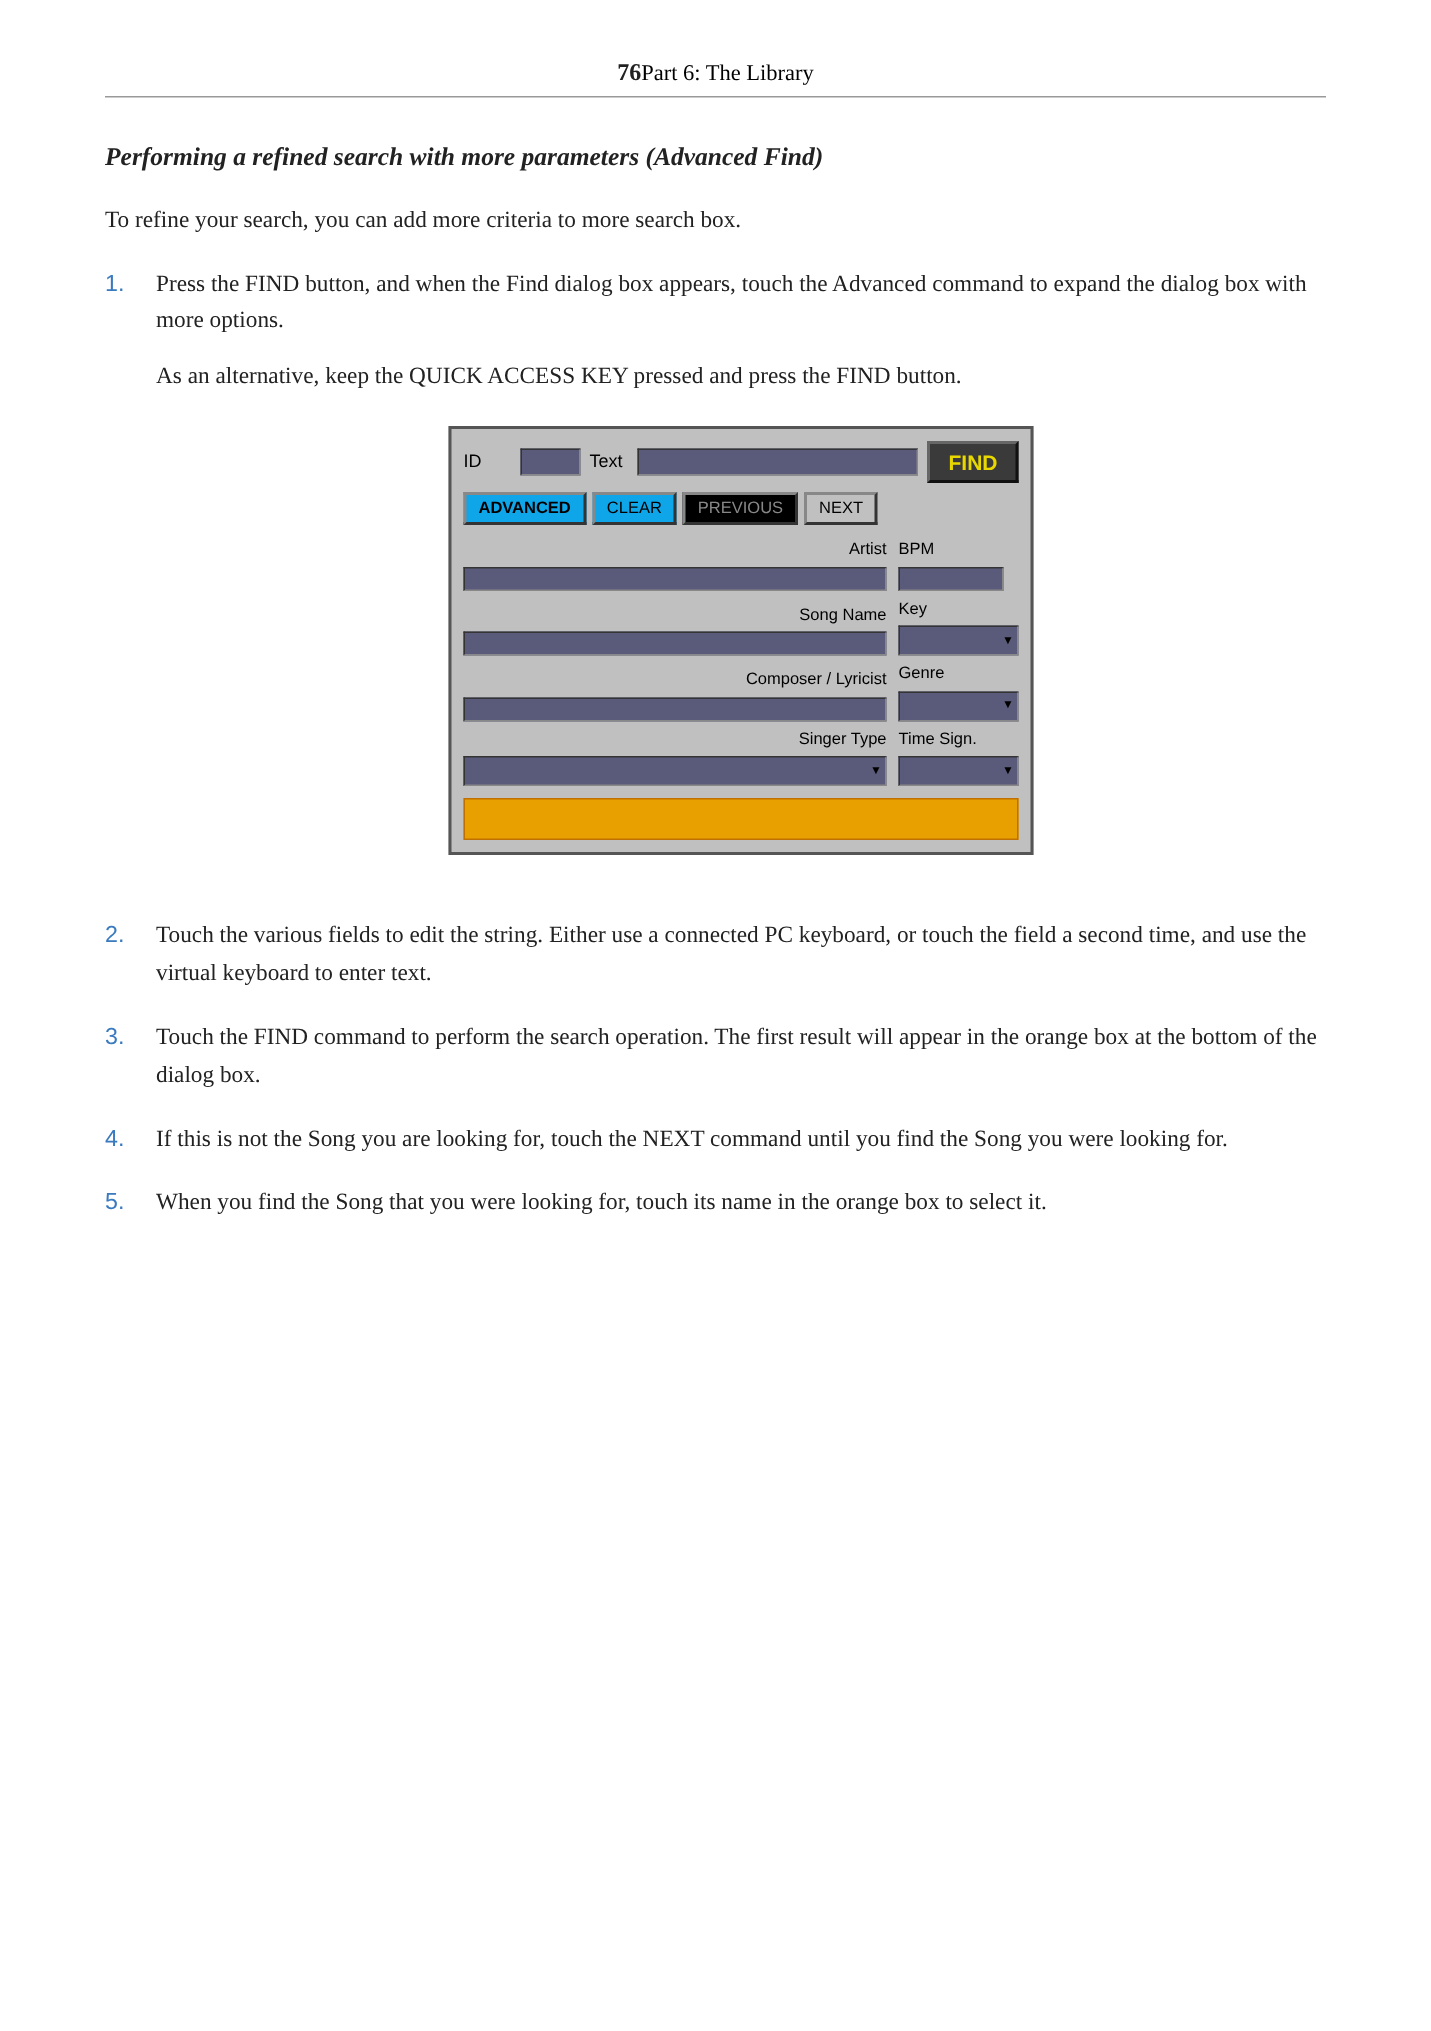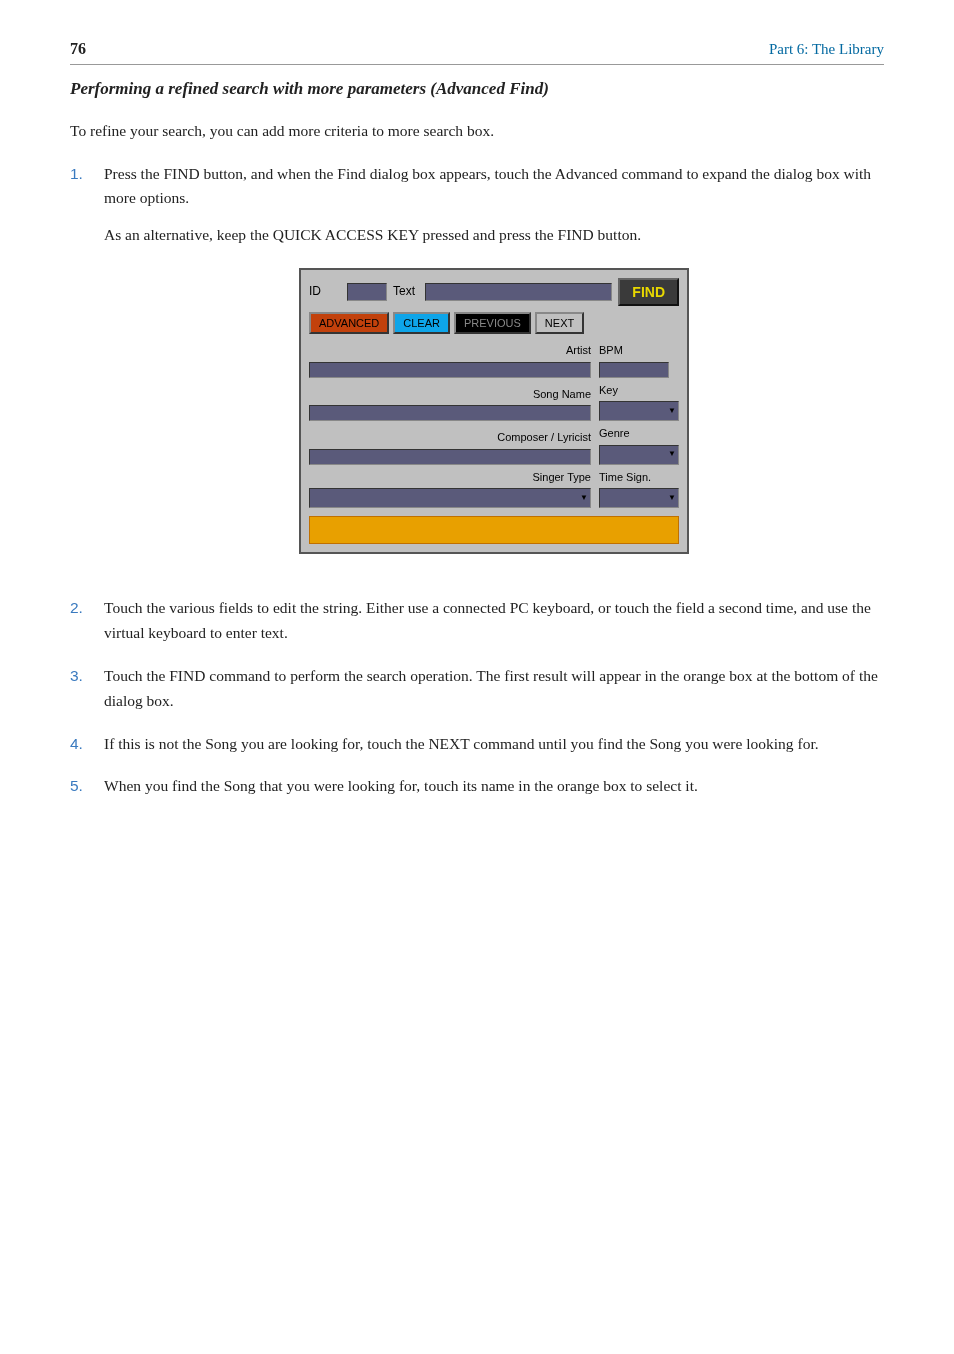--- a/index.html
+++ b/index.html
@@ -9,35 +9,35 @@
       font-family: Georgia, 'Times New Roman', serif;
       font-size: 16px;
       color: #222;
       width: 954px;
       min-height: 1354px;
       padding: 40px 70px 60px 70px;
     }
 
     .page-header {
       display: flex;
-      justify-content: space-between;
+      justify-content: center;
       align-items: baseline;
       border-bottom: 1px solid #999;
       padding-bottom: 6px;
-      margin-bottom: 12px;
+      margin-bottom: 28px;
     }
 
     .page-number {
       font-weight: bold;
       font-size: 16px;
     }
 
     .page-title-header {
       font-size: 15px;
-      color: #0369a1;
+      color: #000000;
     }
 
     .section-heading {
       font-weight: bold;
       font-style: italic;
       font-size: 17px;
       margin-bottom: 18px;
       line-height: 1.4;
     }
 
@@ -138,23 +138,23 @@
     }
 
     .dialog-buttons-row {
       display: flex;
       gap: 4px;
       margin-bottom: 8px;
       align-items: center;
     }
 
     .btn-advanced {
-      background: #c2410c;
+      background: #0ea5e9;
       color: #000;
-      font-weight: normal;
+      font-weight: bold;
       font-size: 11px;
       border: 2px outset #888;
       padding: 3px 8px;
       font-family: Arial, sans-serif;
       cursor: pointer;
     }
 
     .btn-clear {
       background: #0ea5e9;
       font-size: 11px;

